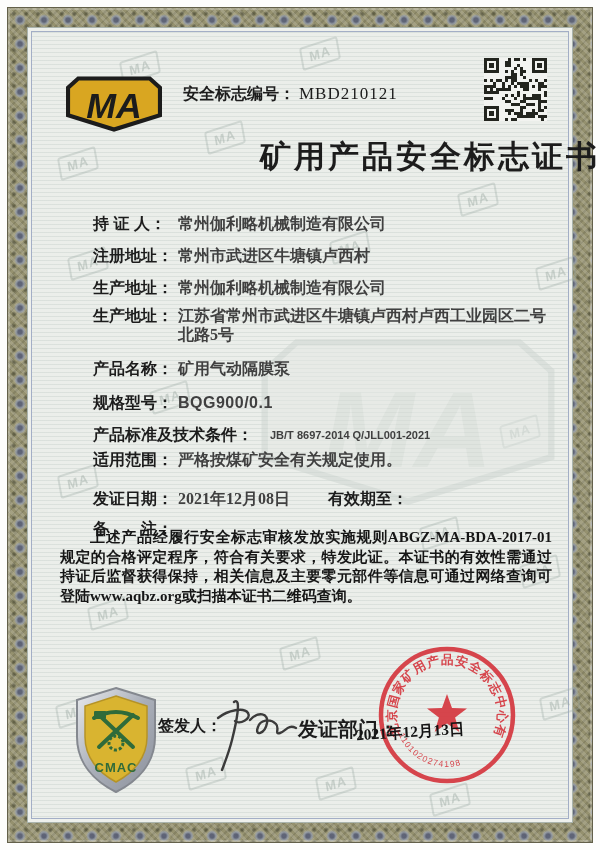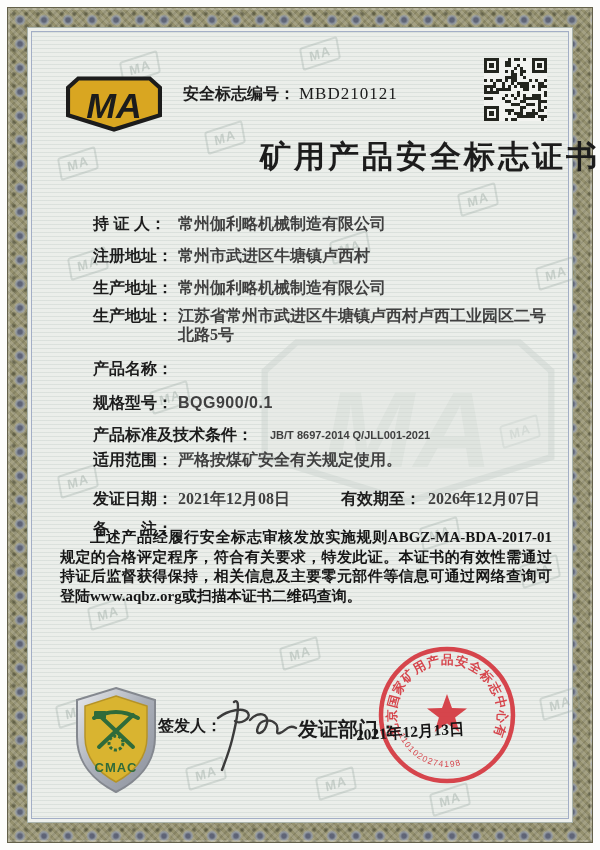--- a/index.html
+++ b/index.html
@@ -47,21 +47,21 @@
 
   
   .fields{position:absolute;left:93px;right:42px;top:214px;font-size:16px;}
   .row{display:flex;align-items:flex-start;line-height:19px;}
   .row .label{flex:0 0 85px;font-family:"Liberation Sans",sans-serif;font-weight:600;white-space:nowrap;}
   .row .value{font-weight:600;color:#404040;}
   .row.wide .label{flex:0 0 auto;margin-right:17px;}
   .m14{margin-top:13px;} .m10{margin-top:9px;} .m16{margin-top:15px;} .m6{margin-top:5px;} .m18{margin-top:20px;align-items:flex-end;} .m12{margin-top:11px;}
   .value.model{font-family:"Liberation Sans",sans-serif;font-weight:bold;letter-spacing:.5px;}
   .value.std{font-family:"Liberation Sans",sans-serif;font-weight:700;font-size:11px;padding-top:1px;}
-  .dates .label2{flex:0 0 87px;margin-left:38px;font-family:"Liberation Sans",sans-serif;font-weight:600;white-space:nowrap;}
+  .dates .label2{flex:0 0 87px;margin-left:25px;font-family:"Liberation Sans",sans-serif;font-weight:600;white-space:nowrap;}
   .dates .value{flex:0 0 125px;}
 
   
   .statement{position:absolute;left:60px;right:48px;top:528px;font-size:15px;line-height:19.5px;
              font-weight:600;text-align:justify;text-indent:2em;color:#161616;font-family:Liberation Serif, serif;}
 
   
   .cmac{position:absolute;left:66px;top:684px;width:100px;height:112px;}
   .signer{position:absolute;left:158px;top:716px;font-size:16px;font-family:"Liberation Sans",sans-serif;font-weight:600;}
   .sig{position:absolute;left:212px;top:690px;width:95px;height:88px;}
@@ -580,39 +580,39 @@
       <div class="row m14">
         <span class="label">生产地址：</span>
         <span class="value">常州伽利略机械制造有限公司</span>
       </div>
       <div class="row m10">
         <span class="label">生产地址：</span>
         <span class="value">江苏省常州市武进区牛塘镇卢西村卢西工业园区二号北路5号</span>
       </div>
       <div class="row m16">
         <span class="label">产品名称：</span>
+        <span class="value">矿用气动隔膜泵</span>
       </div>
       <div class="row m16">
         <span class="label">规格型号：</span>
         <span class="value model">BQG900/0.1</span>
       </div>
       <div class="row wide m14">
         <span class="label">产品标准及技术条件：</span>
         <span class="value std">JB/T 8697-2014  Q/JLL001-2021</span>
       </div>
       <div class="row m6">
         <span class="label">适用范围：</span>
         <span class="value">严格按煤矿安全有关规定使用。</span>
       </div>
 
       <div class="row dates m18">
         <span class="label">发证日期：</span>
         <span class="value">2021年12月08日</span>
         <span class="label2">有效期至：</span>
-        <span class="value">2026年12月07日</span>
       </div>
       <div class="row m12">
         <span class="label">备　　注：</span>
         <span class="value"></span>
       </div>
     </div>
 
     <div class="statement">上述产品经履行安全标志审核发放实施规则ABGZ-MA-BDA-2017-01规定的合格评定程序，符合有关要求，特发此证。本证书的有效性需通过持证后监督获得保持，相关信息及主要零元部件等信息可通过网络查询可登陆www.aqbz.org或扫描本证书二维码查询。</div>
 
     <svg class="cmac" viewBox="0 0 100 110">

